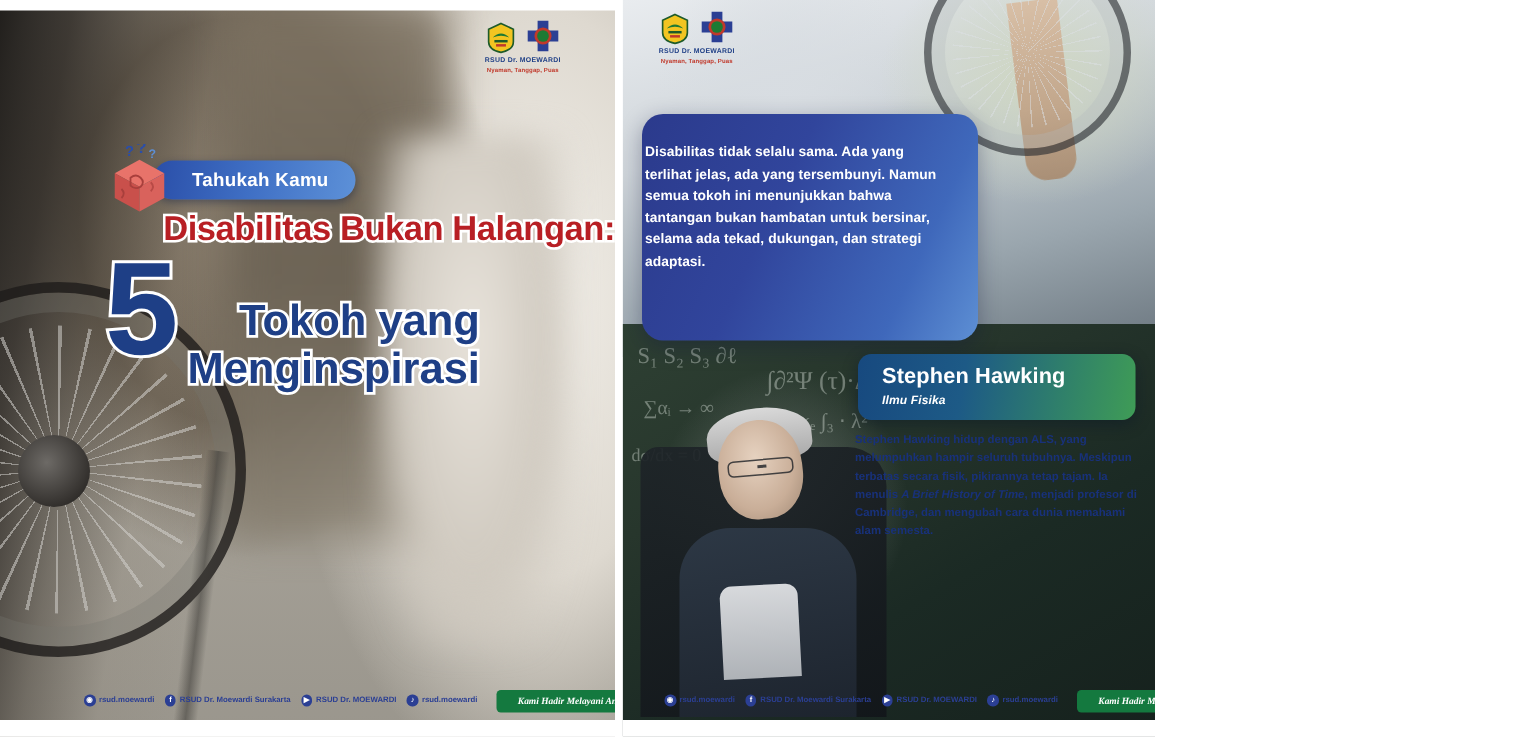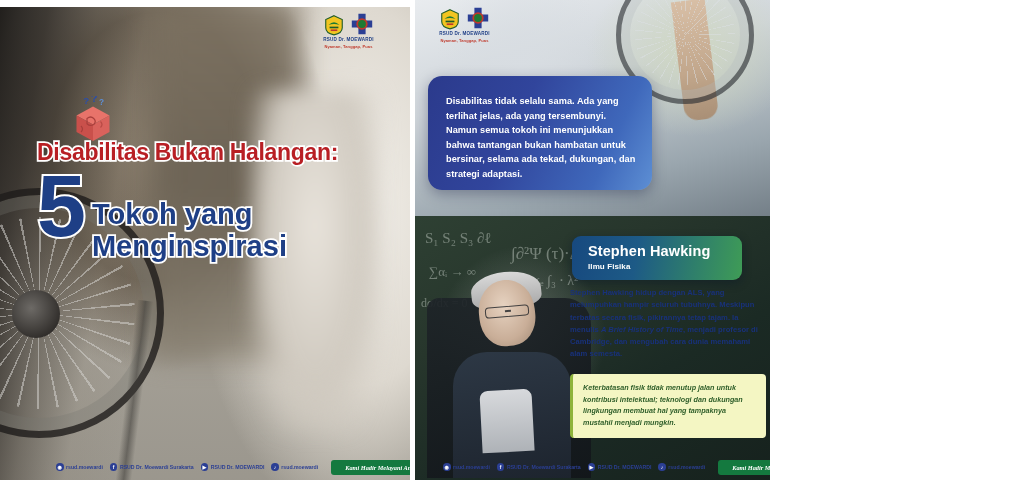--- a/index.html
+++ b/index.html
@@ -134,23 +134,24 @@
     color: #ffffff;
     font-size: 12.5px; font-weight: 700;
     letter-spacing: .2px;
     display: flex; align-items: center;
     box-shadow: 0 2px 6px rgba(12,26,62,0.42);
   }
 
   
   .headline-wrap {
     position: absolute;
-    left: 37px; top: 140px;
+    left: 70px; top: 140px;
     width: 340px;
     z-index: 5;
+    text-align: right;
   }
   .headline-red {
     font-size: 23px;
     font-weight: 800;
     letter-spacing: -0.3px;
     color: #b81f24;
     -webkit-text-stroke: 3.4px #ffffff;
     paint-order: stroke fill;
     line-height: 1.1;
     white-space: nowrap;
@@ -326,59 +327,60 @@
   .p-glasses::after {
     content: "";
     position: absolute; left: 19px; top: 3px;
     width: 6px; height: 1.6px; background: rgba(40,42,46,0.85);
   }
 
   
   .intro-panel {
     position: absolute;
     left: 13px; top: 76px;
-    width: 224px; height: 114px;
+    width: 224px; height: 151px;
     border-radius: 14px;
     background: linear-gradient(115deg, #2b3a8c 0%, #31459c 40%, #3f68bb 78%, #5d8fd4 100%);
     box-shadow: 0 4px 14px rgba(16,24,60,0.35);
-    padding: 18px 16px 14px 18px;
+    padding: 18px 16px 14px 2px;
     z-index: 5;
   }
   .intro-text {
     color: #ffffff;
     font-size: 9.2px;
     font-weight: 700;
     line-height: 1.58;
     letter-spacing: .05px;
   }
 
   
   .name-card {
     position: absolute;
     left: 157px; top: 236px;
-    width: 170px;
+    width: 185px;
     border-radius: 9px;
     background: linear-gradient(100deg, #17497f 0%, #1d5a86 38%, #2f7f6b 72%, #3f9c56 100%);
     padding: 8px 14px 9px 16px;
     box-shadow: 0 3px 10px rgba(8,22,40,0.45);
     z-index: 6;
   }
   .name-title {
     color: #ffffff;
     font-size: 14.5px;
     font-weight: 800;
     letter-spacing: .1px;
     line-height: 1.1;
   }
   .name-field {
     color: #ffffff;
     font-size: 8px;
     font-weight: 700;
     margin-top: 2px;
     letter-spacing: .1px;
+    font-style: italic;
   }
 
   
   .desc-block {
     position: absolute;
     left: 155px; top: 287px;
     width: 196px;
     z-index: 6;
   }
   .desc-text {
@@ -462,20 +464,21 @@
           <path d="M8 26 L30 38 L30 60 L8 48 Z" fill="#c9504b"></path>
           <path d="M52 26 L30 38 L30 60 L52 48 Z" fill="#d9625c"></path>
           <path d="M22 30 q5 -4 9 0 q4 4 0 8 q-5 3 -9 -1 Z" fill="none" stroke="#a83f3c" stroke-width="1.6"></path>
           <path d="M14 40 q4 4 0 8" fill="none" stroke="#a83f3c" stroke-width="1.6"></path>
           <path d="M40 34 q4 4 0 8" fill="none" stroke="#b84a46" stroke-width="1.6"></path>
           <text x="17" y="11" font-size="13" font-weight="700" fill="#2b4ea8" font-family="Liberation Sans, sans-serif">?</text>
           <text x="27" y="8" font-size="15" font-weight="700" fill="#2b4ea8" font-family="Liberation Sans, sans-serif">?</text>
           <text x="38" y="12" font-size="11" font-weight="700" fill="#5d8fd4" font-family="Liberation Sans, sans-serif">?</text>
         </svg>
       </span>
+      <span class="badge-pill">Tahukah Kamu</span>
     </div>
 
     <div class="headline-wrap">
       <div class="headline-red">Disabilitas Bukan Halangan:</div>
       <div class="headline-blue-row">
         <span class="big-number">5</span>
         <span class="blue-lines">
           <div class="headline-blue">Tokoh yang</div>
           <div class="headline-blue">Menginspirasi</div>
         </span>
@@ -555,23 +558,20 @@
 
     <div class="name-card">
       <div class="name-title">Stephen Hawking</div>
       <div class="name-field">Ilmu Fisika</div>
     </div>
 
     <div class="desc-block">
       <div class="desc-text">Stephen Hawking hidup dengan ALS, yang melumpuhkan hampir seluruh tubuhnya. Meskipun terbatas secara fisik, pikirannya tetap tajam. Ia menulis <i>A Brief History of Time</i>, menjadi profesor di Cambridge, dan mengubah cara dunia memahami alam semesta.</div>
     </div>
 
-    <div class="insight-box">
-      <div class="insight-text">Keterbatasan fisik tidak menutup jalan untuk kontribusi intelektual; teknologi dan dukungan lingkungan membuat hal yang tampaknya mustahil menjadi mungkin.</div>
-    </div>
 
     <div class="footer-bar">
       <span class="social-item">
         <span class="social-glyph">◉</span>
         <span>rsud.moewardi</span>
       </span>
       <span class="social-item">
         <span class="social-glyph">f</span>
         <span>RSUD Dr. Moewardi Surakarta</span>
       </span>

